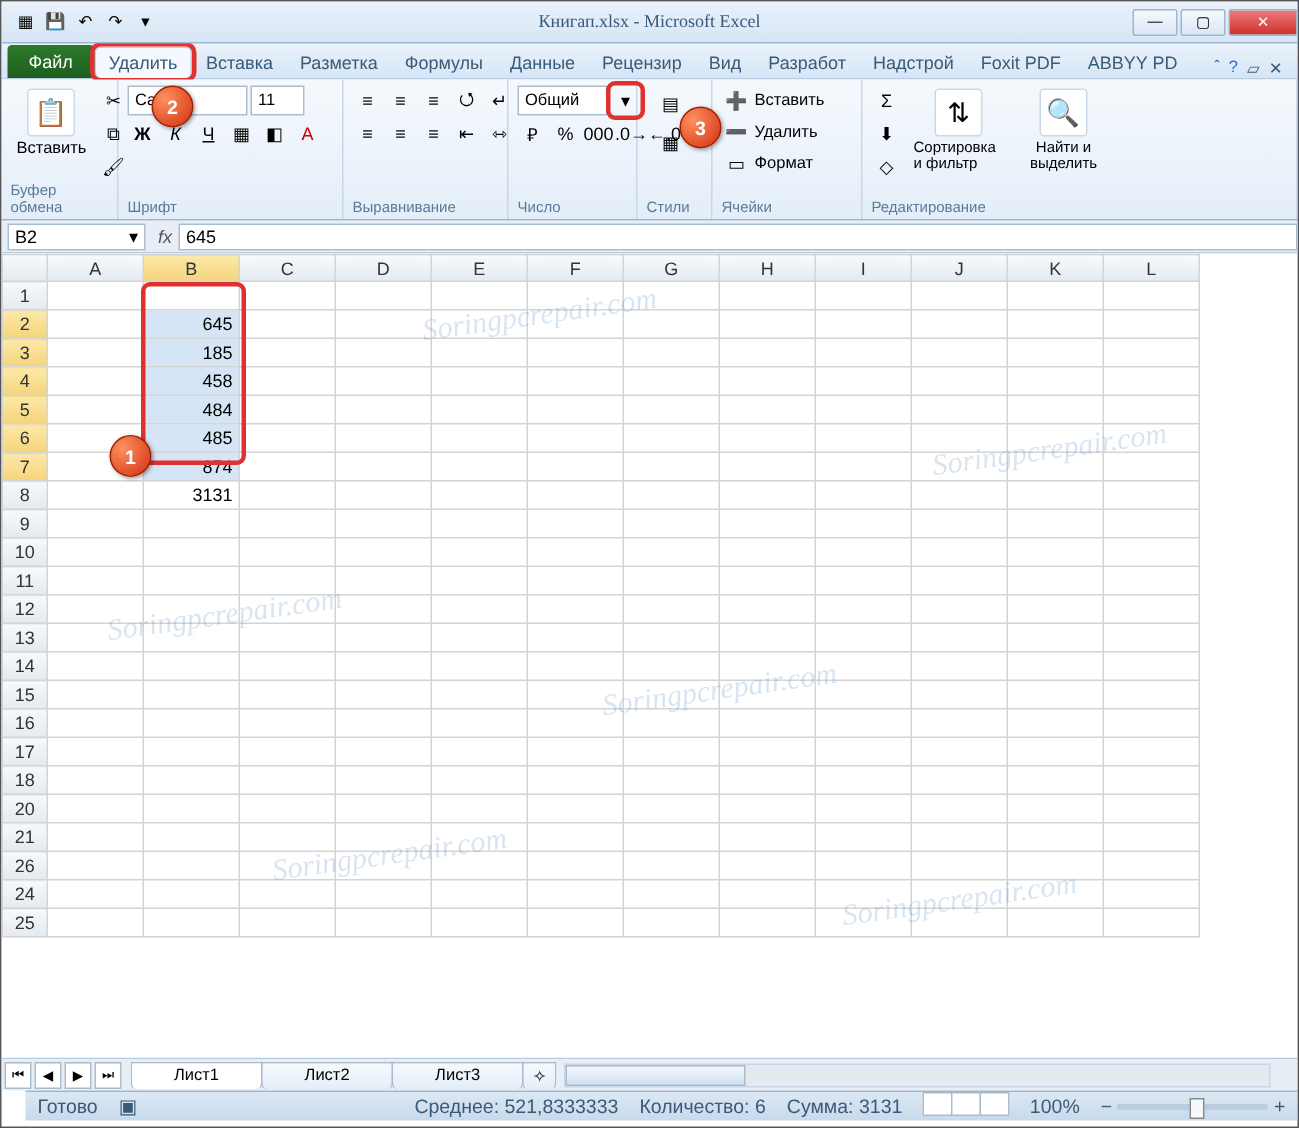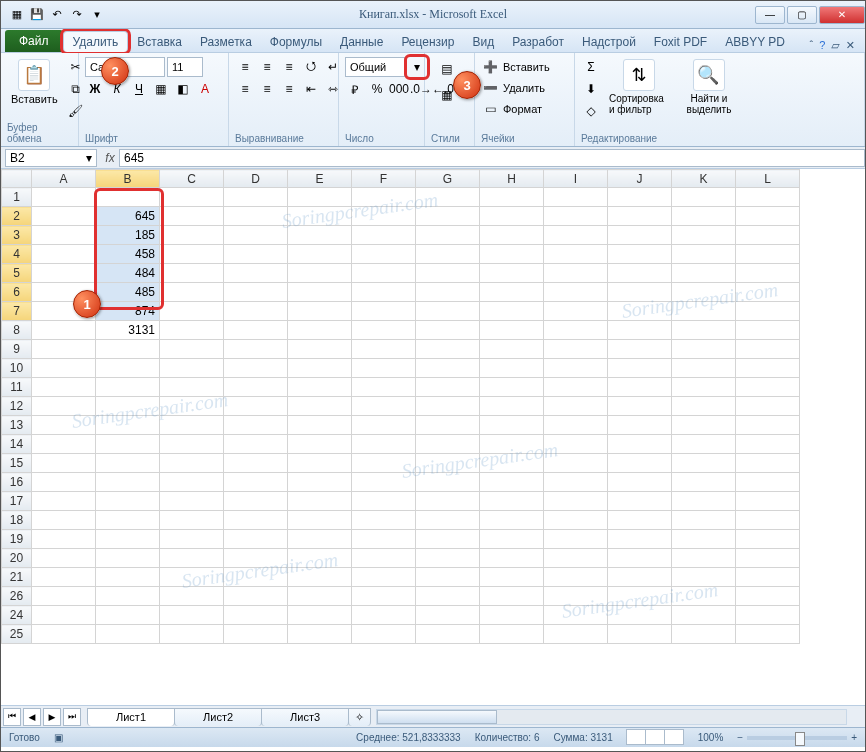--- a/index.html
+++ b/index.html
@@ -62,21 +62,21 @@
 .sheetbar { height:22px; border-top:1px solid #b9cde2; display:flex; align-items:center; font-size:11px; background:#e8eef5; }
 .nav { display:flex; }
 .nav .nbtn { width:18px; height:18px; border:1px solid #abc; background:#fff; display:flex; align-items:center; justify-content:center; font-size:9px; margin-left:2px; }
 .sheet-tabs { display:flex; margin-left:6px; }
 .sheet-tab { padding:2px 28px; background:linear-gradient(#f5f9fd,#e4eef8); border:1px solid #abc; border-bottom:none; border-radius:0 0 4px 4px; margin-right:-1px; }
 .sheet-tab.active { background:#fff; font-weight:normal; }
 .hscroll { flex:1; height:16px; background:#e4eaf0; margin:0 18px 0 6px; border:1px solid #c8d8e8; position:relative; }
 .hscroll .thumb { position:absolute; left:0; top:0; bottom:0; width:120px; background:linear-gradient(#f5f9fd,#cfdff0); border:1px solid #abc; }
 
 
-.status { height:20px; background:linear-gradient(#dce8f4,#c7d9eb); border-top:1px solid #9db6cf; display:flex; align-items:center; font-size:10px; color:#3a5a7a; padding:0 8px; gap:14px; }
+.status { height:20px; background:linear-gradient(#dce8f4,#c7d9eb); border-top:1px solid #9db6cf; display:flex; align-items:center; font-size:13px; color:#3a5a7a; padding:0 8px; gap:14px;margin-left:16px; }
 .status .spacer { flex:1; }
 .status .views span { display:inline-block; width:20px; height:16px; border:1px solid #abc; background:#fff; margin-left:-1px; }
 .zoom { display:flex; align-items:center; gap:4px; }
 .zoom .track { width:100px; height:4px; background:#b9cde2; position:relative; }
 .zoom .track::after { content:''; position:absolute; left:48%; top:-4px; width:8px; height:12px; background:#f5f9fd; border:1px solid #888; }
 
 .watermark { position:absolute; color:rgba(100,150,200,0.25); font-style:italic; font-family: cursive; font-size:20px; transform:rotate(-8deg); pointer-events:none; }
 </style>
 </head>
 <body>
@@ -536,35 +536,20 @@
           <td class="colw "></td>
           <td class="colw "></td>
           <td class="colw "></td>
           <td class="colw "></td>
           <td class="colw "></td>
           <td class="colw "></td>
           <td class="colw "></td>
           <td class="colw "></td>
         </tr>
         <tr class="">
-          <th class="rowhead">19</th>
-          <td class="colw "></td>
-          <td class="colw "></td>
-          <td class="colw "></td>
-          <td class="colw "></td>
-          <td class="colw "></td>
-          <td class="colw "></td>
-          <td class="colw "></td>
-          <td class="colw "></td>
-          <td class="colw "></td>
-          <td class="colw "></td>
-          <td class="colw "></td>
-          <td class="colw "></td>
-        </tr>
-        <tr class="">
           <th class="rowhead">20</th>
           <td class="colw "></td>
           <td class="colw "></td>
           <td class="colw "></td>
           <td class="colw "></td>
           <td class="colw "></td>
           <td class="colw "></td>
           <td class="colw "></td>
           <td class="colw "></td>
           <td class="colw "></td>

